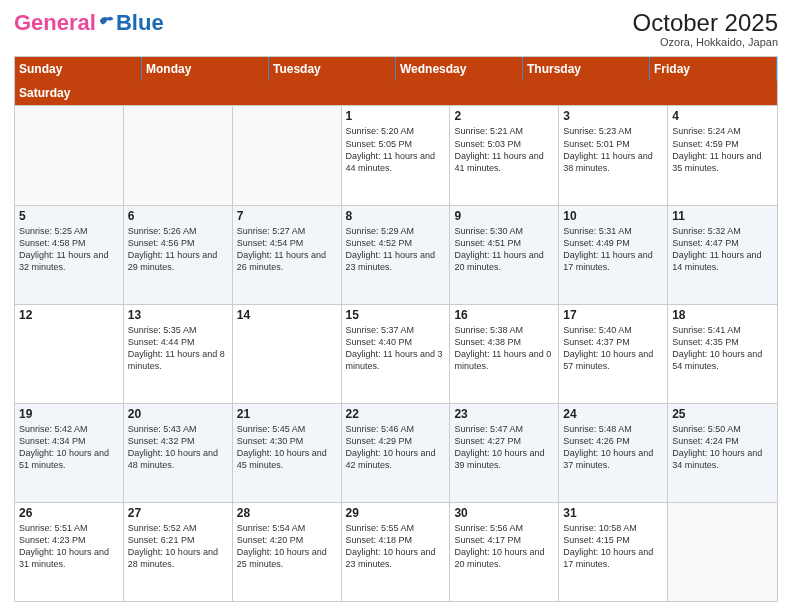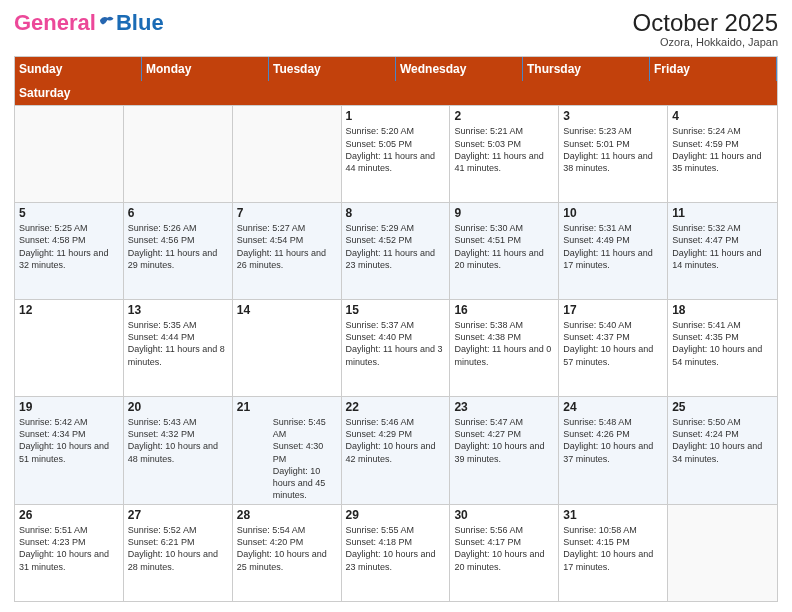--- a/index.html
+++ b/index.html
@@ -261,21 +261,21 @@
 Daylight: 10 hours and 51 minutes.</div>
           </div>
           <div class="cal-cell">
             <div class="day-num">20</div>
             <div class="day-info" style="white-space: pre-line;">Sunrise: 5:43 AM
 Sunset: 4:32 PM
 Daylight: 10 hours and 48 minutes.</div>
           </div>
           <div class="cal-cell">
             <div class="day-num">21</div>
-            <div class="day-info" style="white-space: pre-line; margin-left: 36px;">Sunrise: 5:45 AM
+            <div class="day-info" style="white-space: pre-line;">Sunrise: 5:45 AM
 Sunset: 4:30 PM
 Daylight: 10 hours and 45 minutes.</div>
           </div>
           <div class="cal-cell">
             <div class="day-num">22</div>
             <div class="day-info" style="white-space: pre-line;">Sunrise: 5:46 AM
 Sunset: 4:29 PM
 Daylight: 10 hours and 42 minutes.</div>
           </div>
           <div class="cal-cell">

